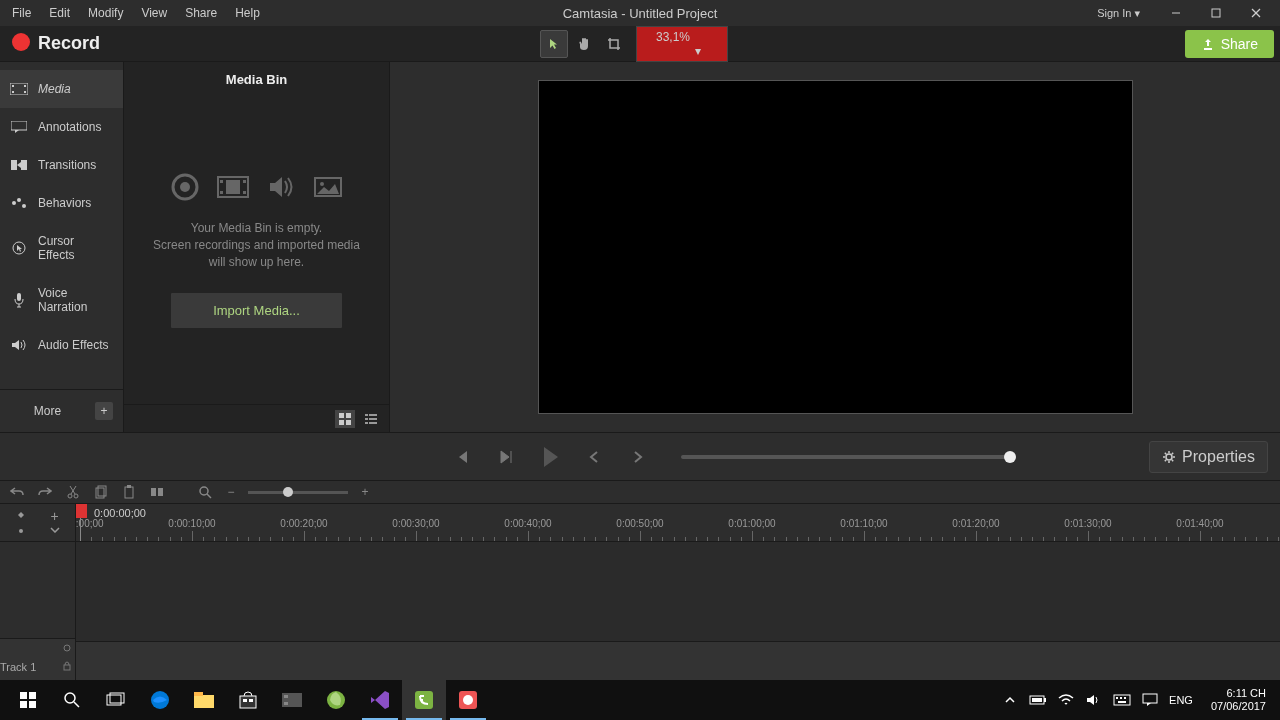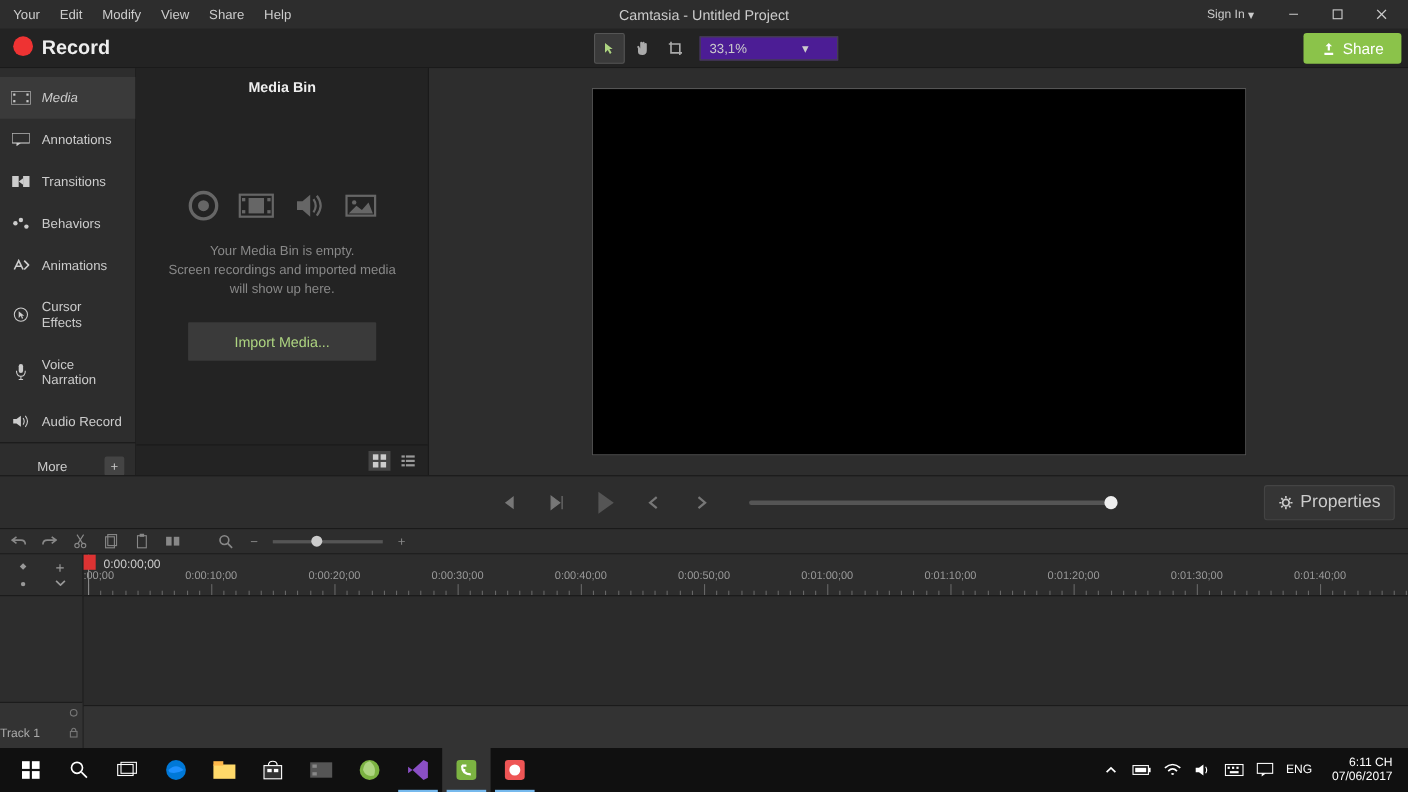--- a/index.html
+++ b/index.html
@@ -14,21 +14,21 @@
 .signin { font-size: 11px; color: #ccc; padding: 4px 6px; display: flex; align-items: center; gap: 3px; margin-right: 10px; cursor: pointer;}
 .win-btn { width: 40px; height: 26px; display: flex; align-items: center; justify-content: center; cursor: pointer; }
 
 
 .toolbar { height: 36px; background: #232323; display: flex; align-items: center; padding: 0 6px; border-bottom: 1px solid #1a1a1a; }
 .record-btn { display: flex; align-items: flex-start; gap: 8px; font-size: 18px; font-weight: 700; color: #eee; cursor: pointer; padding: 0 6px;}
 .rec-circle { width: 18px; height: 18px; border-radius: 50%; background: #e33; }
 .center-tools { position: absolute; left: 540px; display: flex; align-items: center; gap: 2px; }
 .tool-btn { width: 28px; height: 28px; display: flex; align-items: center; justify-content: center; cursor: pointer; border-radius: 2px; }
 .tool-btn.active { background: #3a3a3a; border: 1px solid #555; }
-.zoom-select { background: #4c1d95; border: 1px solid #444; color: #ccc; padding: 3px 26px 3px 8px; font-size: 12px; margin-left: 6px; position: relative; cursor: pointer; display: flex; align-items: center; }
+.zoom-select { background: #b91c1c; border: 1px solid #444; color: #ccc; padding: 3px 26px 3px 8px; font-size: 12px; margin-left: 6px; position: relative; cursor: pointer; display: flex; align-items: center; flex-direction: column; }
 .zoom-caret { margin-left: 50px; }
 .share-btn { margin-left: auto; background: #8bc34a; color: #fff; padding: 6px 16px; border-radius: 3px; font-size: 14px; font-weight: 500; cursor: pointer; display: flex; align-items: center; gap: 6px; }
 
 
 .main { display: flex; height: 370px; }
 
 
 .sidebar { width: 124px; background: #2d2d2d; border-right: 1px solid #1a1a1a; display: flex; flex-direction: column; padding-top: 8px; }
 .side-item { display: flex; align-items: center; gap: 10px; padding: 12px 10px; cursor: pointer; font-size: 12px; color: #ccc; }
 .side-item.active { background: #3a3a3a; font-style: italic; }
@@ -95,21 +95,21 @@
 .tray-icon { width: 18px; height: 16px; display: flex; align-items: center; justify-content: center;}
 .clock { text-align: right; line-height: 1.2; font-size: 11px; padding: 0 8px;}
 
 svg { display: block; }
 </style>
 </head>
 <body>
 
 <div class="titlebar">
   <div class="menu-items">
-    <div class="menu-item">Your</div>
+    <div class="menu-item">File</div>
     <div class="menu-item">Edit</div>
     <div class="menu-item">Modify</div>
     <div class="menu-item">View</div>
     <div class="menu-item">Share</div>
     <div class="menu-item">Help</div>
   </div>
   <div class="title">Camtasia - Untitled Project</div>
   <div class="window-ctrls">
     <div class="signin">
       <span>Sign In</span>
@@ -206,28 +206,20 @@
           <svg width="16" height="12" viewBox="0 0 16 12">
             <circle cx="3" cy="6" r="2" fill="#ccc"></circle>
             <circle cx="8" cy="3" r="2" fill="#ccc"></circle>
             <circle cx="13" cy="9" r="2" fill="#ccc"></circle>
           </svg>
         </span>
       <span>Behaviors</span>
     </div>
     <div class="side-item">
       <span class="side-icon">
-          <svg width="16" height="12" viewBox="0 0 16 12">
-            <path d="M2 10 L6 2 L10 10 M4 7 L8 7 M11 2 L15 6 L11 10" fill="none" stroke="#ccc" stroke-width="1.5"></path>
-          </svg>
-        </span>
-      <span>Animations</span>
-    </div>
-    <div class="side-item">
-      <span class="side-icon">
           <svg width="14" height="14" viewBox="0 0 14 14">
             <circle cx="7" cy="7" r="6" fill="none" stroke="#ccc"></circle>
             <path d="M5 4 L5 10 L7 8 L8 11 L9 10 L8 8 L10 8 Z" fill="#ccc"></path>
           </svg>
         </span>
       <span>Cursor Effects</span>
     </div>
     <div class="side-item">
       <span class="side-icon">
           <svg width="12" height="16" viewBox="0 0 12 16">
@@ -237,21 +229,21 @@
         </span>
       <span>Voice Narration</span>
     </div>
     <div class="side-item">
       <span class="side-icon">
           <svg width="16" height="14" viewBox="0 0 16 14">
             <path d="M1 5 L4 5 L8 2 L8 12 L4 9 L1 9 Z" fill="#ccc"></path>
             <path d="M10 4 Q12 7 10 10 M12 2 Q16 7 12 12" fill="none" stroke="#ccc"></path>
           </svg>
         </span>
-      <span>Audio Record</span>
+      <span>Audio Effects</span>
     </div>
     <div class="side-item side-more" style="justify-content: space-between; border-top: 1px solid #1a1a1a;">
       <span style="flex:1; text-align:center;">More</span>
       <span style="background:#444; width:18px; height:18px; display:flex; align-items:center; justify-content:center; border-radius:2px;">+</span>
     </div>
   </div>
 
   <div class="media-panel">
     <div class="media-tabs">
       <div class="media-tab active">Media Bin</div>

